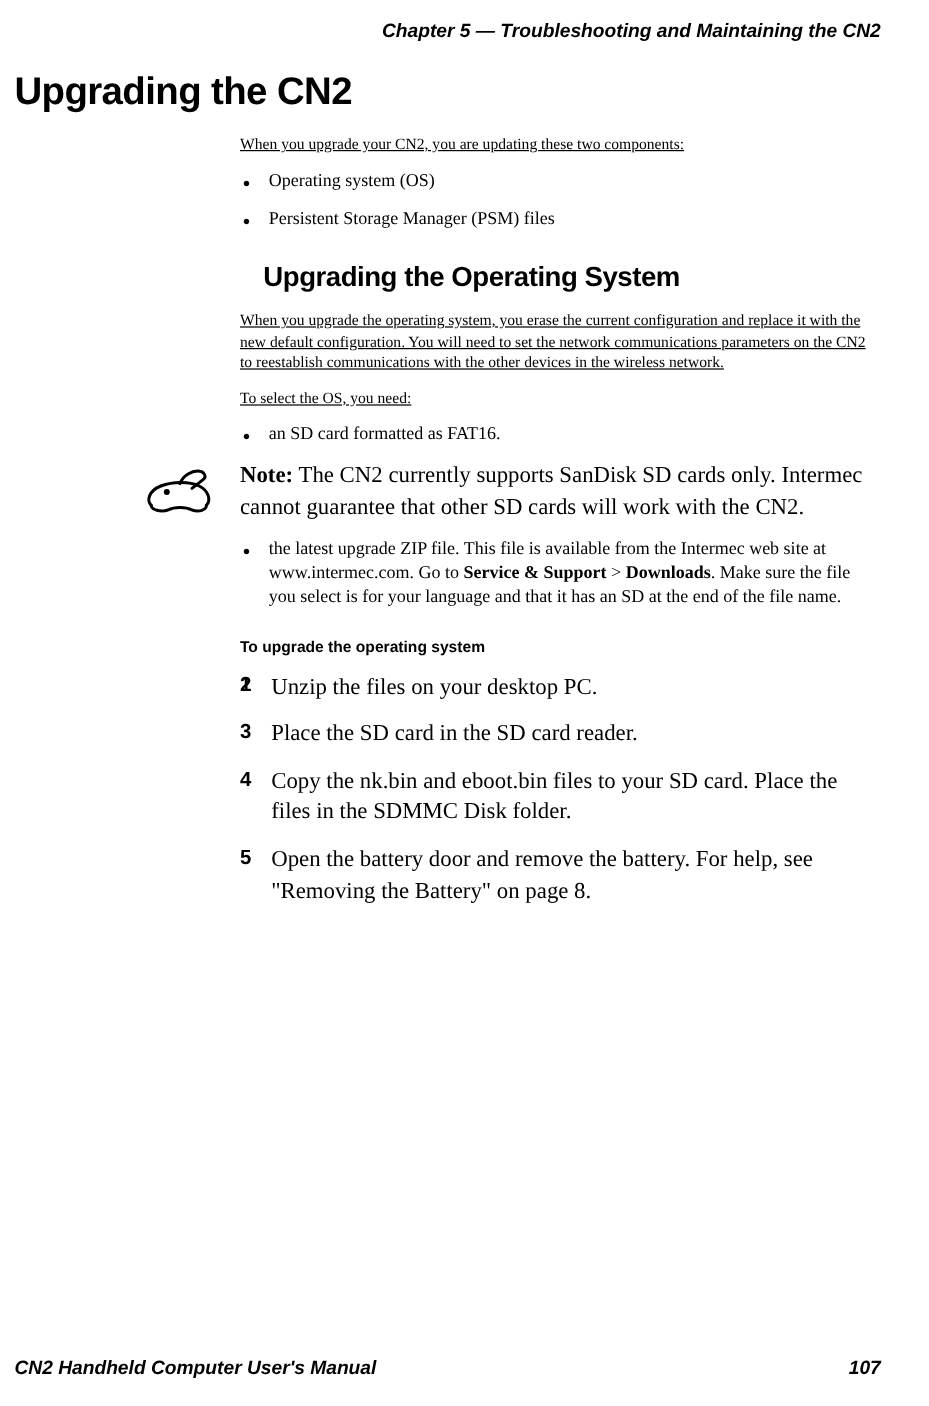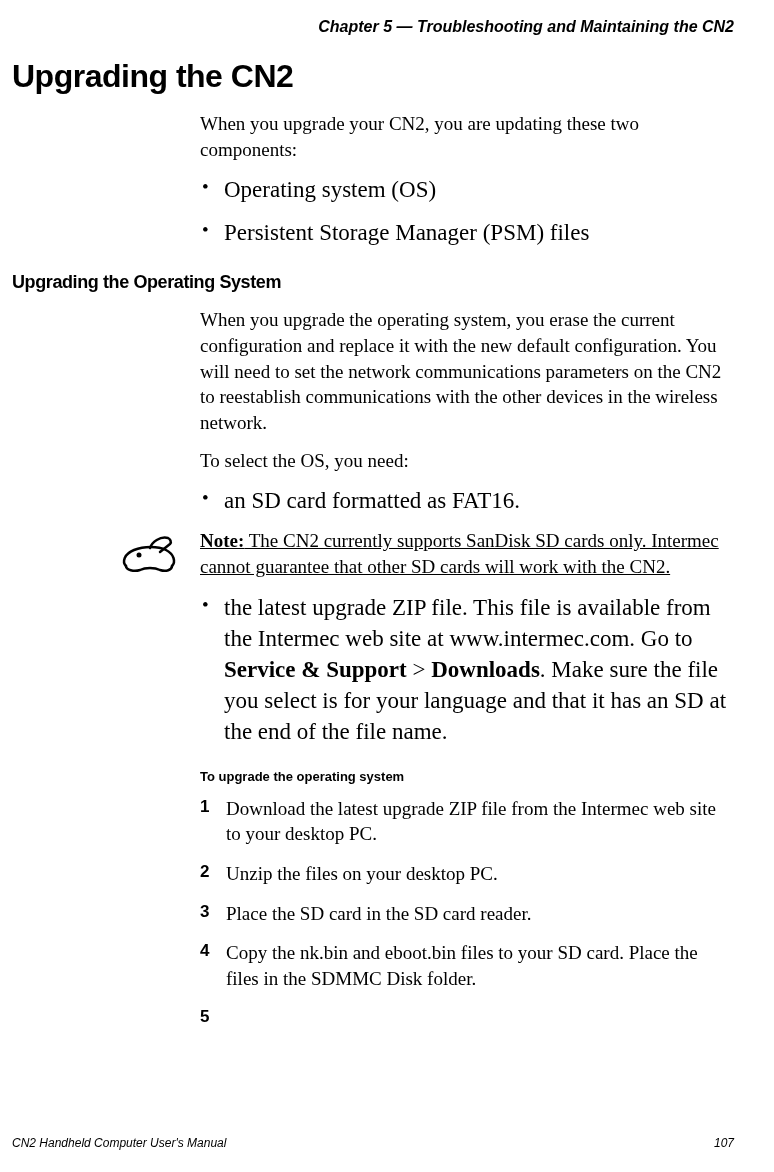--- a/index.html
+++ b/index.html
@@ -23,59 +23,60 @@
     .h1 {
       font-family: Arial, Helvetica, sans-serif;
       font-weight: 900;
       font-size: 32px;
       margin: 22px 0 16px 12px;
       letter-spacing: -0.5px;
     }
     .h2 {
       font-family: Arial, Helvetica, sans-serif;
       font-weight: 900;
-      font-size: 18px;
+      font-size: 23px;
       margin: 24px 0 14px 12px;
       letter-spacing: -0.4px;
+      text-align: center;
     }
     .h3 {
       font-family: Arial, Helvetica, sans-serif;
       font-weight: 900;
       font-size: 13px;
       margin: 22px 0 12px 200px;
     }
     .body-text {
-      font-size: 19px;
+      font-size: 13px;
       line-height: 1.35;
       margin: 0 40px 12px 200px;
+      text-decoration: underline;
     }
     .bullet-list {
       list-style: none;
       padding: 0;
       margin: 0 40px 12px 200px;
     }
     .bullet-list li {
       position: relative;
       padding-left: 24px;
-      font-size: 23px;
+      font-size: 15px;
       line-height: 1.35;
       margin-bottom: 12px;
     }
     .bullet-list li::before {
       content: "•";
       position: absolute;
       left: 2px;
       top: 0;
       font-size: 19px;
     }
     .note-row {
       display: flex;
-      align-items: flex-end;
+      align-items: center;
       margin: 12px 40px 12px 120px;
-      text-decoration: underline;
     }
     .note-icon {
       flex: 0 0 60px;
       margin-top: 2px;
     }
     .note-text {
       font-size: 19px;
       line-height: 1.35;
       padding-left: 20px;
     }
@@ -105,22 +106,22 @@
     }
     .footer {
       position: absolute;
       bottom: 22px;
       left: 12px;
       right: 40px;
       display: flex;
       justify-content: space-between;
       font-family: Arial, Helvetica, sans-serif;
       font-style: italic;
-      font-weight: normal;
-      font-size: 12px;
+      font-weight: bold;
+      font-size: 16px;
     }
     .b { font-weight: bold; }
   </style>
 </head>
 <body>
 
 <div class="header">Chapter 5 — Troubleshooting and Maintaining the CN2</div>
 
 <div class="h1">Upgrading the CN2</div>
 
@@ -159,23 +160,23 @@
 
 <ul class="bullet-list">
   <li>
     <span>the latest upgrade ZIP file. This file is available from the Intermec web site at www.intermec.com. Go to </span><span class="b">Service &amp; Support</span><span> &gt; </span><span class="b">Downloads</span><span>. Make sure the file you select is for your language and that it has an SD at the end of the file name.</span>
   </li>
 </ul>
 
 <div class="h3">To upgrade the operating system</div>
 
 <ol class="num-list">
-  <li><span class="num">1</span><span>Download the latest upgrade ZIP file from the Intermec web site to your desktop PC.</span></li>
+  <li><span class="num">1</span></li>
   <li><span class="num">2</span><span>Unzip the files on your desktop PC.</span></li>
   <li><span class="num">3</span><span>Place the SD card in the SD card reader.</span></li>
   <li><span class="num">4</span><span>Copy the nk.bin and eboot.bin files to your SD card. Place the files in the SDMMC Disk folder.</span></li>
-  <li><span class="num">5</span></li>
+  <li><span class="num">5</span><span>Open the battery door and remove the battery. For help, see "Removing the Battery" on page 8.</span></li>
 </ol>
 
 <div class="footer">
   <span>CN2 Handheld Computer User's Manual</span>
   <span>107</span>
 </div>
 
 </body></html>

